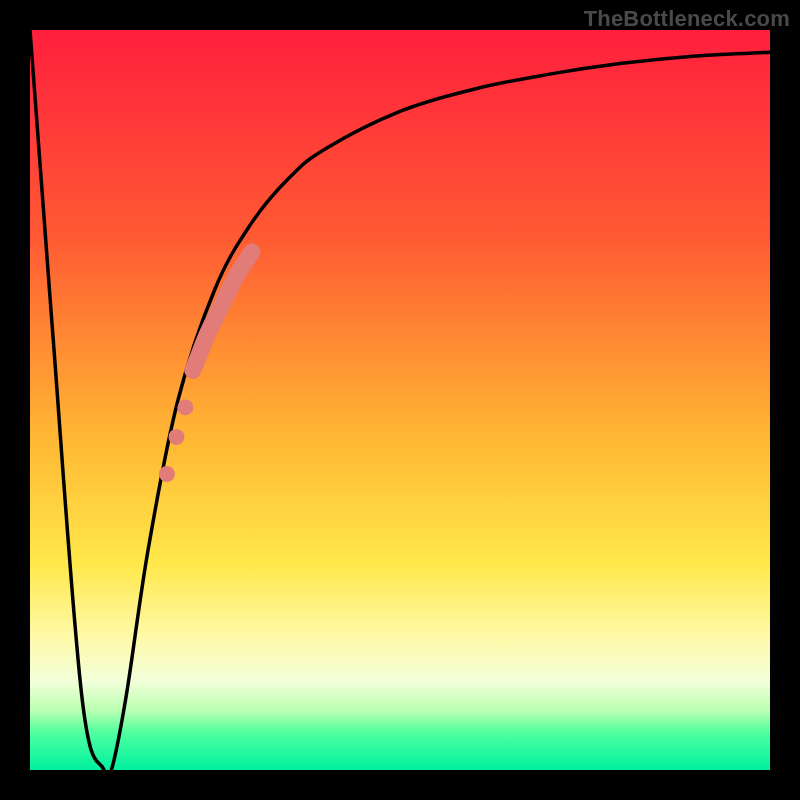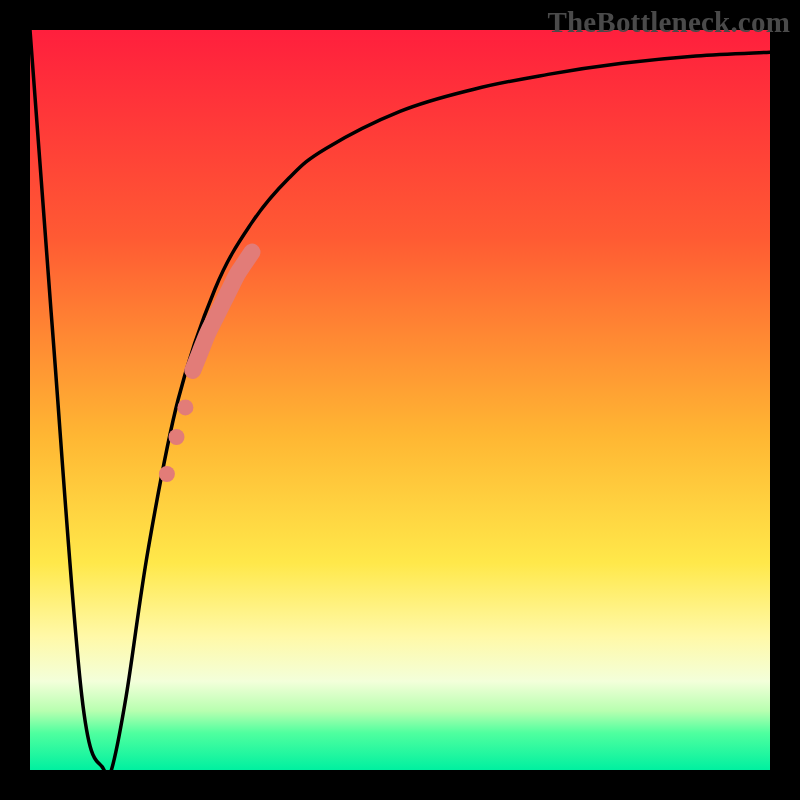--- a/index.html
+++ b/index.html
@@ -39,22 +39,22 @@
     position: absolute;
     left: 0;
     top: 0;
     width: 740px;
     height: 740px;
   }
   .watermark {
     position: absolute;
     top: 6px;
     right: 10px;
-    font-family: Liberation Serif, serif;
-    font-size: 29px;
+    font-family: Liberation Sans, sans-serif;
+    font-size: 22px;
     font-weight: 600;
     color: #4a4a4a;
     letter-spacing: 0.2px;
   }
 </style>
 </head>
 <body>
 
 <div class="frame">
   <div class="plot-area">

